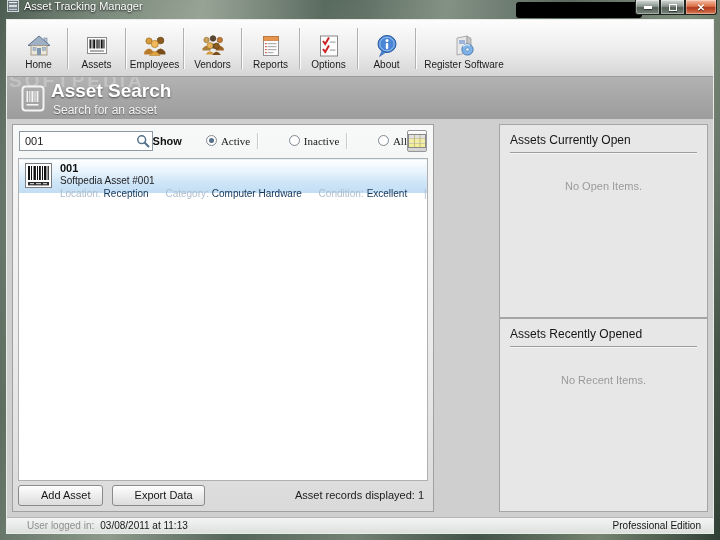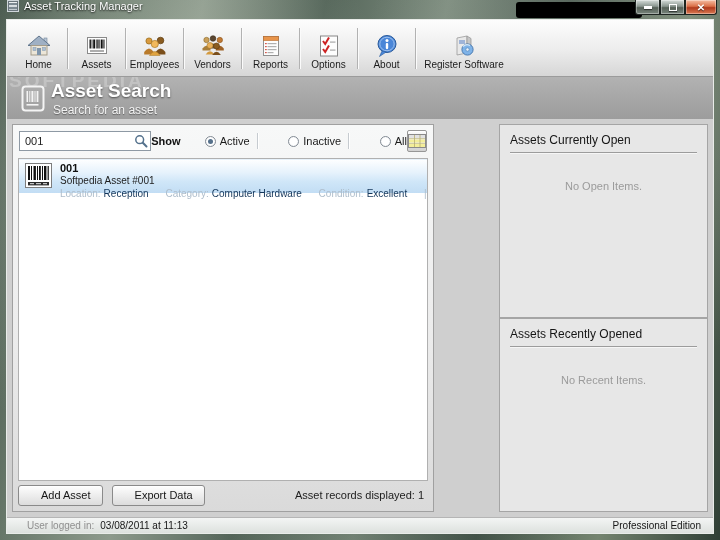--- a/index.html
+++ b/index.html
@@ -60,21 +60,21 @@
   .content { position:relative; flex:1; background:#cfcfcf; }
 
   .left-panel { position:absolute; left:5px; top:5px; width:422px; bottom:5px;
     background:linear-gradient(#f7f8f8,#ececec 55%,#dadada); border:1px solid #a0a0a0; }
 
   .search-row { position:absolute; left:0; right:0; top:0; height:31px; display:flex; align-items:center; padding:0 6px; }
   .search-box { position:relative; width:212px; height:20px; }
   .search-box input { width:100%; height:100%; border:1px solid #8e99a4; padding:2px 20px 2px 5px; font-size:11px; font-family:"Liberation Sans",sans-serif; color:#222; background:#fff; }
   .mag { position:absolute; right:3px; top:3px; }
   .show-label { font-size:11px; font-weight:bold; color:#111; margin-left:0; }
-  .radio-group { display:flex; align-items:flex-end; margin-left:24px; }
+  .radio-group { display:flex; align-items:flex-start; margin-left:24px;font-family:Liberation Serif, serif; }
   .radio { width:11px; height:11px; border:1px solid #848c95; border-radius:50%; background:radial-gradient(#fff 55%, #dfe3e7); display:flex; align-items:center; justify-content:center; margin-right:4px; }
   .radio.selected::after { content:""; width:5px; height:5px; border-radius:50%; background:#55708a; }
   .radio-label { font-size:11px; color:#1a1a1a; }
   .vsep { width:1px; height:16px; background:#c6cbd0; margin:0 7px; box-shadow:1px 0 0 #fff; }
   .grid-btn { margin-left:auto; width:26px; height:22px; border:1px solid #979797; border-radius:2px;
     background:linear-gradient(#fdfdfd,#e2e2e2 55%,#d2d2d2); display:flex; align-items:center; justify-content:center; box-shadow:inset 0 1px 0 #fff; }
 
   .list { position:absolute; left:5px; top:33px; right:5px; bottom:30px; background:#fff; border:1px solid #b0b0b0; overflow:hidden; }
   .item { height:34px; display:flex; padding:2px 4px 0 6px; border-top:1px solid #e7f2fb;
     background:linear-gradient(180deg,#fdfeff 0%,#e6f2fc 38%,#cfe6f8 66%,#c2ddf4 100%); }

